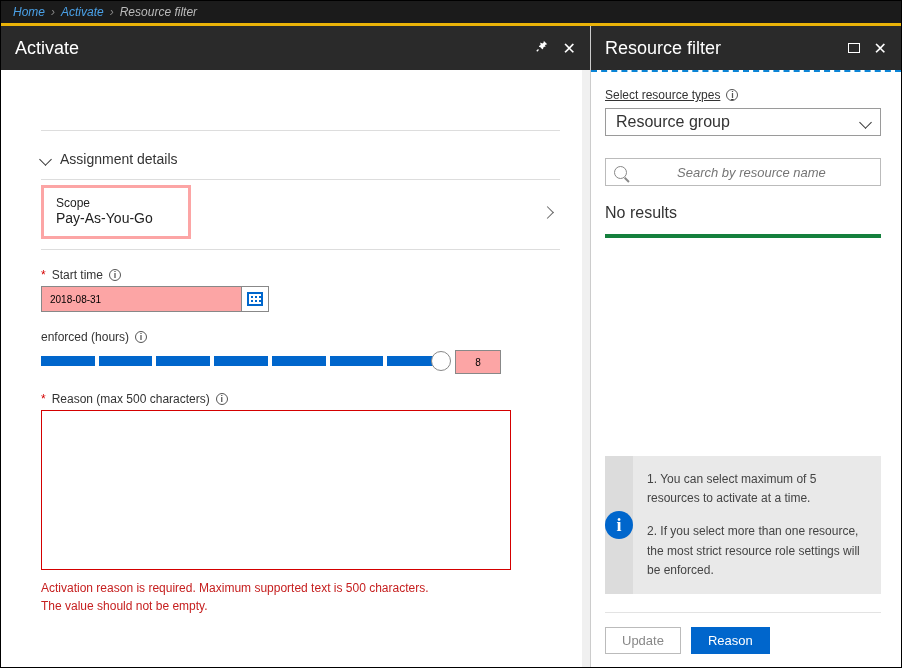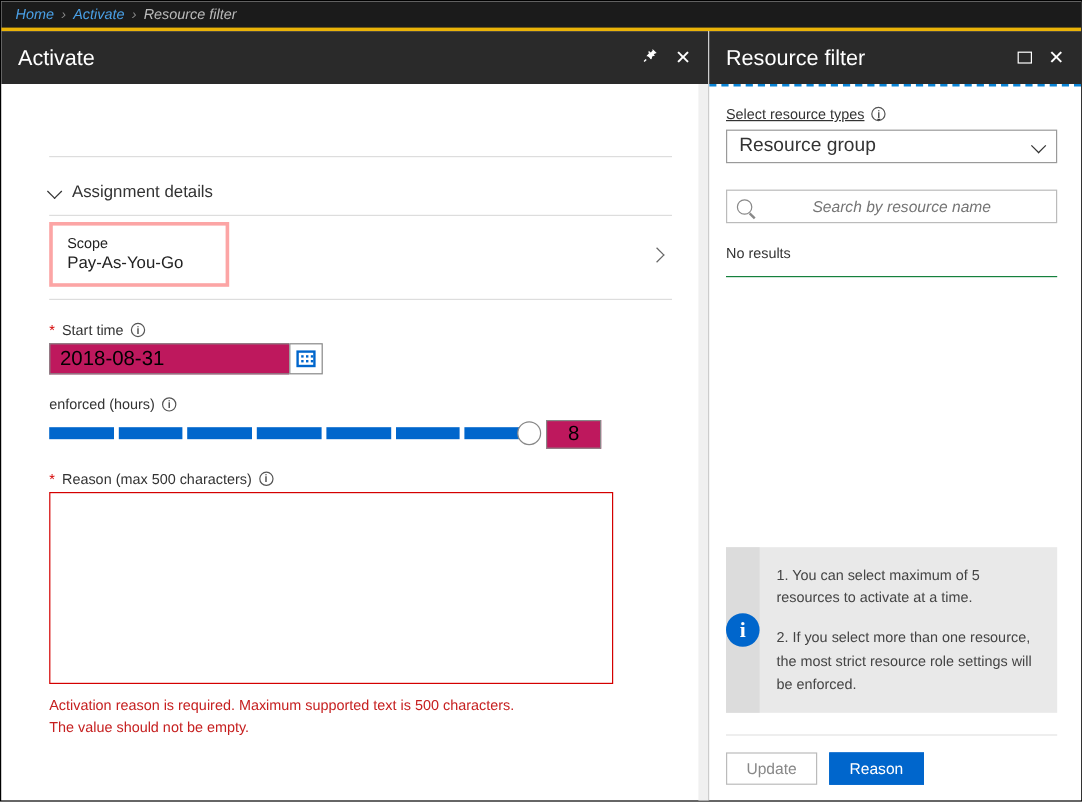--- a/index.html
+++ b/index.html
@@ -81,21 +81,21 @@
   .form-label { font-size:12px; color:#333; margin:18px 0 4px 0; display:flex; align-items:center; gap:6px;}
   .req { color:#d40000; }
   .info-icon {
     display:inline-flex; width:12px;height:12px;
     border:1px solid #555; border-radius:50%; align-items:center; justify-content:center;
     font-size:9px; font-weight:bold; color:#555; font-style:normal;
   }
   .row { display:flex; gap:10px; }
   .input-group { display:flex; }
   .text-input {
-    border:1px solid #888; height:26px; padding:0 8px; font-size:17px; background:#be185d;
+    border:1px solid #888; height:26px; padding:0 8px; font-size:10px; background:#fca5a5;
   }
   .date-input { width:200px; border-right:0;}
   .cal-btn {
     width:28px; border:1px solid #888; background:#fff;
     display:flex; align-items:center; justify-content:center; cursor:pointer;
   }
   .cal-icon {
     width:16px;height:14px;background:#0066cc;position:relative;
   }
   .cal-icon::before{content:"";position:absolute;top:2px;left:2px;right:2px;bottom:2px;background:#fff;}
@@ -132,21 +132,21 @@
   }
   .search-box {
     margin-top:22px;
     border:1px solid #bbb; height:28px; display:flex; align-items:center; padding:0 8px; gap:8px;
   }
   .search-box input {
     border:0; outline:0; flex:1; font-style:italic; color:#999; font-size:13px;margin-left:40px;
   }
   .mag { width:13px;height:13px;border:1.5px solid #888;border-radius:50%;position:relative;}
   .mag::after{content:"";position:absolute;width:6px;height:1.5px;background:#888;bottom:-3px;right:-4px;transform:rotate(45deg);}
-  .no-results { margin-top:18px; padding-bottom:12px; border-bottom:1px solid #15803d; font-size:12px;}
+  .no-results { margin-top:18px; padding-bottom:12px; border-bottom:4px solid #15803d; font-size:16px;}
   .right-fill { flex:1; }
   .tip-box {
     background:#e9e9e9; display:flex; padding:0; margin-bottom:18px;
   }
   .tip-icon-col {
     width:52px; background:#dcdcdc; display:flex; align-items:center; justify-content:center;
   }
   .tip-i {
     width:28px;height:28px;border-radius:50%;background:#0066cc;
     display:flex;align-items:center;justify-content:center;color:#fff;font-weight:bold;font-family:Georgia,serif;font-size:18px;

